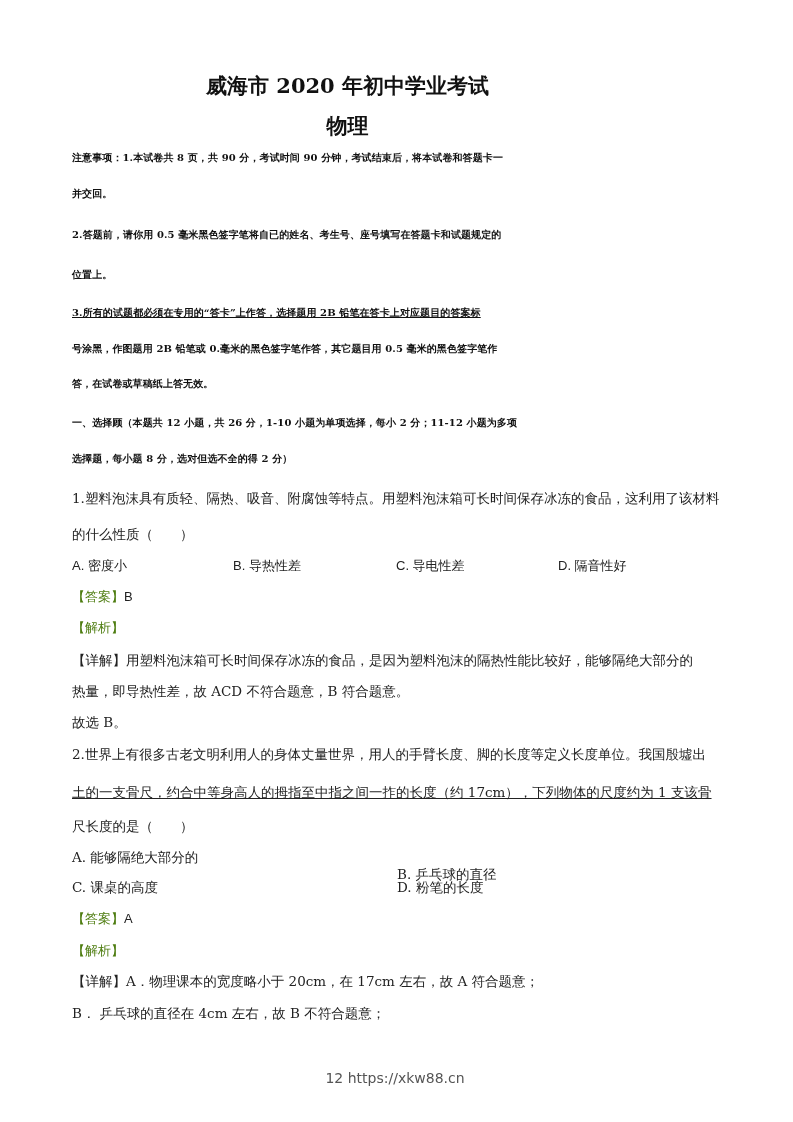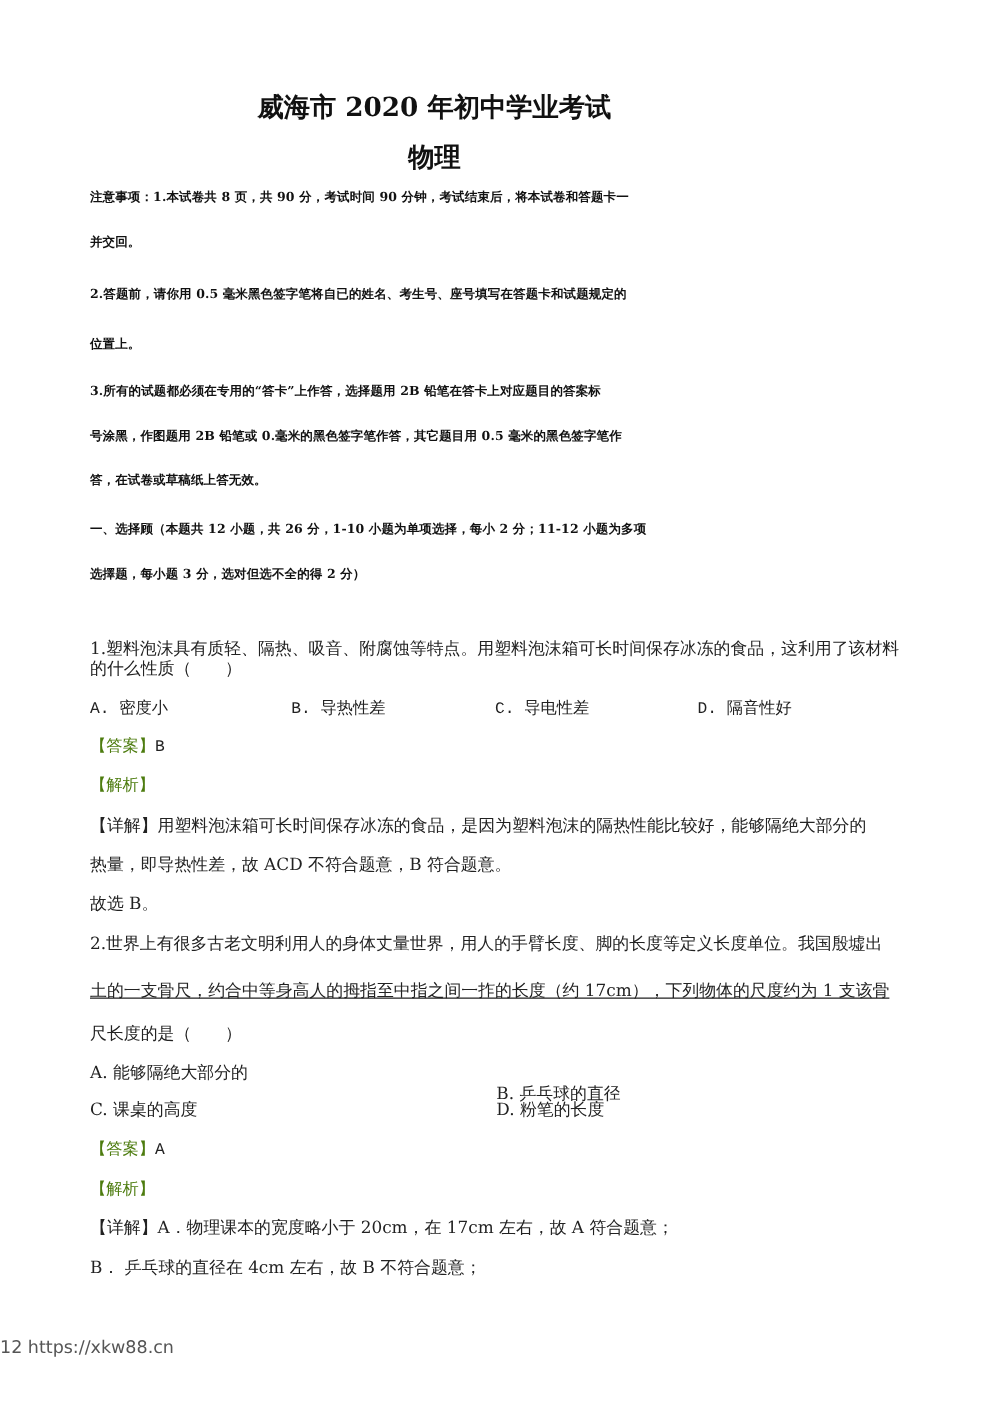--- a/index.html
+++ b/index.html
@@ -2,48 +2,48 @@
 <html><head>
 <meta charset="utf-8">
 <style>
   html, body { margin:0; padding:0; background:#ffffff; }
   body { width:793px; height:1122px; position:relative; overflow:hidden;
          font-family:"DejaVu Serif", "Liberation Serif", serif; color:#111; }
   .abs { position:absolute; white-space:nowrap; }
   .title { font-weight:bold; font-size:21px; left:0; width:695px; text-align:center; }
   .bold { font-weight:bold; font-size:10px; letter-spacing:0.1px; }
   .body { font-size:13.5px; color:#222; }
-  .sans { font-family:Liberation Mono, monospace; font-size:13px; color:#222;text-align:right; }
+  .sans { font-family:Liberation Sans, sans-serif; font-size:13px; color:#222;text-align:right; }
   .label { color:#4d7c0f; }
-  .footer { font-family:"DejaVu Sans","Liberation Sans",sans-serif; font-size:14px; color:#555; left:0; width:790px; }
+  .footer { font-family:"DejaVu Sans","Liberation Sans",sans-serif; font-size:14px; color:#555; left:0; width:790px; text-align:center; }
 </style>
 </head>
 <body>
 
 <div>
   <div class="abs title" style="top:72px;">威海市 2020 年初中学业考试</div>
   <div class="abs title" style="top:112px;">物理</div>
 
   <div>
     <div class="abs bold" style="left:72px; top:151px;">注意事项：1.本试卷共 8 页，共 90 分，考试时间 90 分钟，考试结束后，将本试卷和答题卡一</div>
     <div class="abs bold" style="left:72px; top:187px;">并交回。</div>
     <div class="abs bold" style="left:72px; top:228px;">2.答题前，请你用 0.5 毫米黑色签字笔将自已的姓名、考生号、座号填写在答题卡和试题规定的</div>
     <div class="abs bold" style="left:72px; top:268px;">位置上。</div>
-    <div class="abs bold" style="left:72px; top:306px;">3.所有的试题都必须在专用的“答卡”上作答，选择题用 2B 铅笔在答卡上对应题目的答案标</div>
+    <div class="abs bold" style="left:72px; top:306px;text-decoration:underline;">3.所有的试题都必须在专用的“答卡”上作答，选择题用 2B 铅笔在答卡上对应题目的答案标</div>
     <div class="abs bold" style="left:72px; top:342px;">号涂黑，作图题用 2B 铅笔或 0.毫米的黑色签字笔作答，其它题目用 0.5 毫米的黑色签字笔作</div>
     <div class="abs bold" style="left:72px; top:377px;">答，在试卷或草稿纸上答无效。</div>
   </div>
 
   <div>
     <div class="abs bold" style="left:72px; top:416px;">一、选择顾（本题共 12 小题，共 26 分，1-10 小题为单项选择，每小 2 分；11-12 小题为多项</div>
-    <div class="abs bold" style="left:72px; top:452px;">选擇题，每小题 3 分，选对但选不全的得 2 分）</div>
+    <div class="abs bold" style="left:72px; top:452px;">选擇题，每小题 8 分，选对但选不全的得 2 分）</div>
   </div>
 
   <div>
-    <div class="abs body" style="left:72px; top:490px;margin-top:20px;">1.塑料泡沫具有质轻、隔热、吸音、附腐蚀等特点。用塑料泡沫箱可长时间保存冰冻的食品，这利用了该材料</div>
+    <div class="abs body" style="left:72px; top:490px;">1.塑料泡沫具有质轻、隔热、吸音、附腐蚀等特点。用塑料泡沫箱可长时间保存冰冻的食品，这利用了该材料</div>
     <div class="abs body" style="left:72px; top:526px;">的什么性质（　　）</div>
     <div class="abs sans" style="left:72px; top:557px;">A.  密度小</div>
     <div class="abs sans" style="left:233px; top:557px;">B.  导热性差</div>
     <div class="abs sans" style="left:396px; top:557px;">C.  导电性差</div>
     <div class="abs sans" style="left:558px; top:557px;">D.  隔音性好</div>
     <div class="abs sans" style="left:72px; top:588px;">
       <span class="label">【答案】</span><span>B</span>
     </div>
     <div class="abs sans label" style="left:72px; top:619px;">【解析】</div>
     <div class="abs body" style="left:72px; top:652px;">

